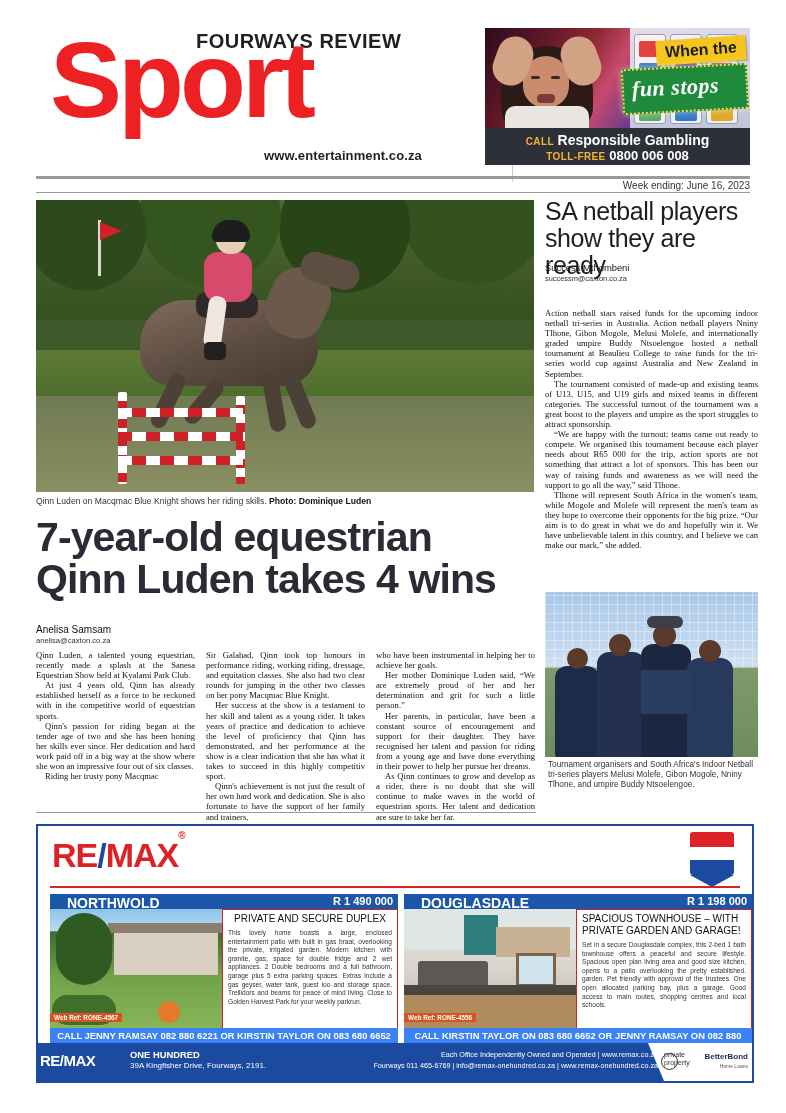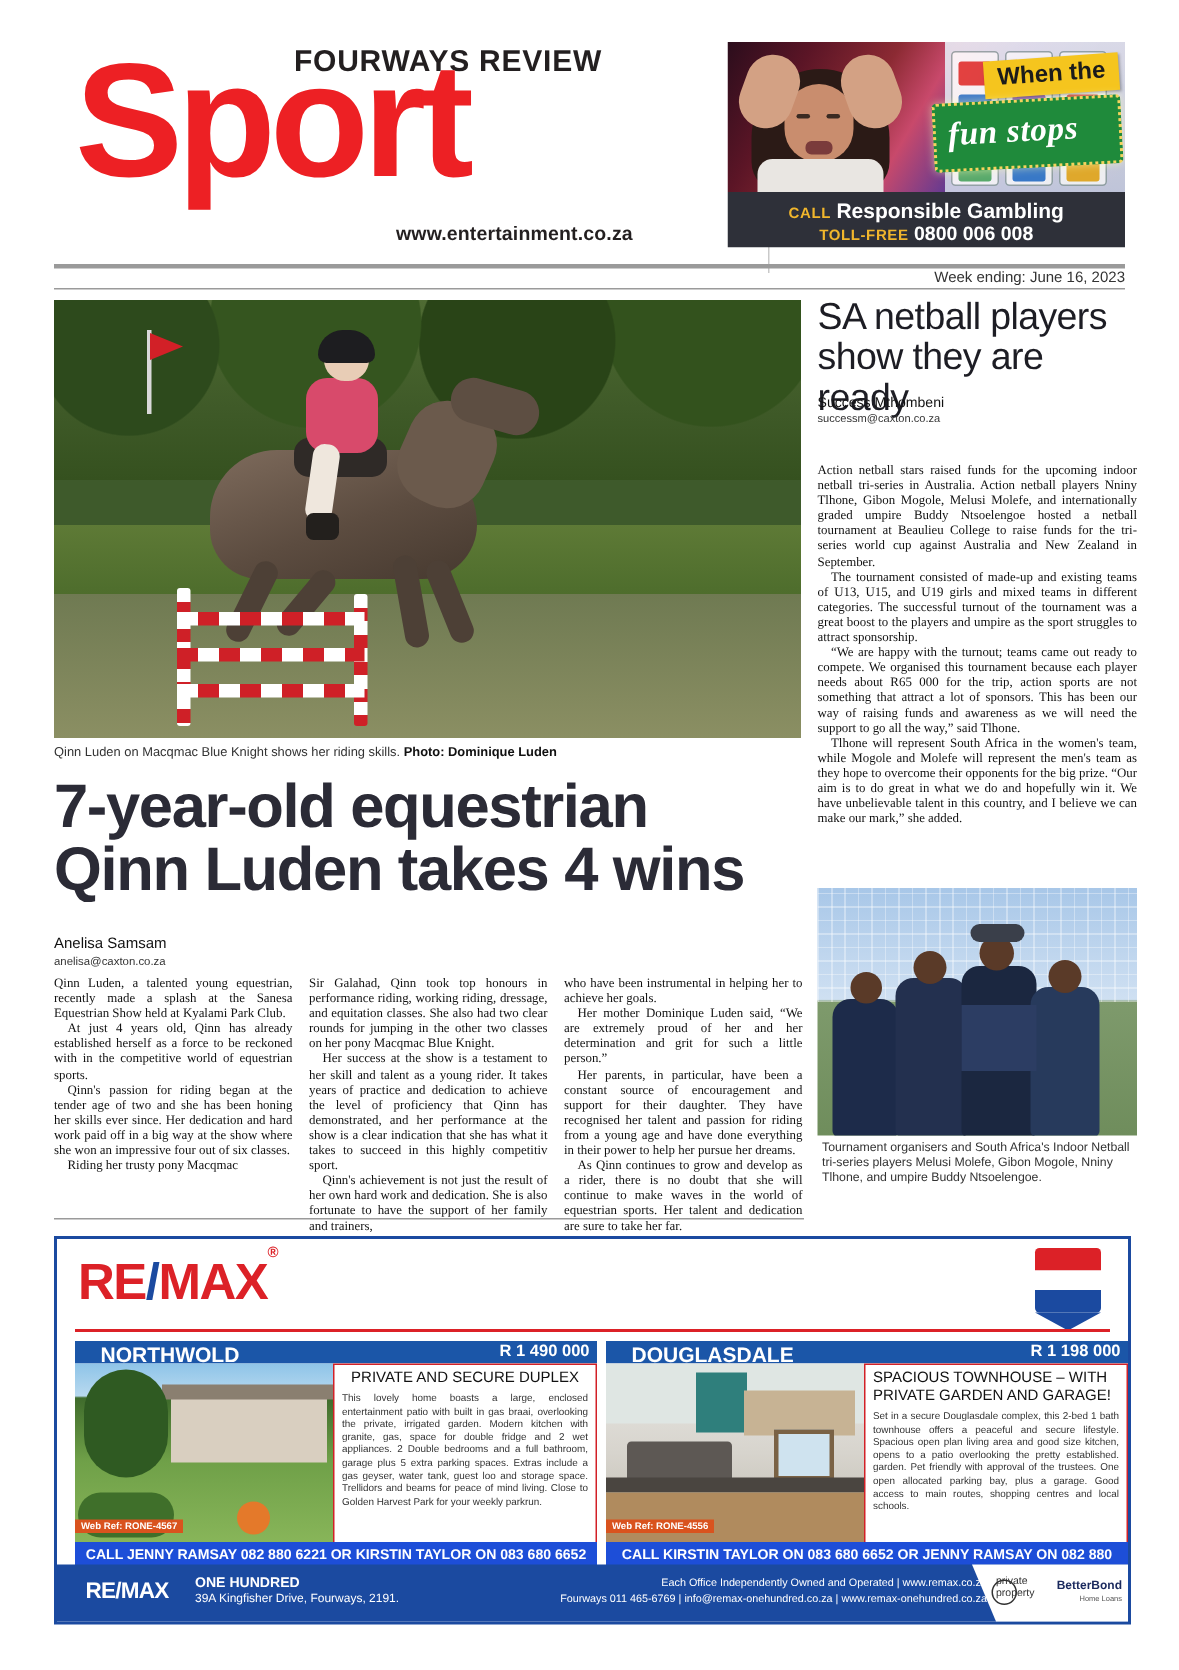--- a/index.html
+++ b/index.html
@@ -197,26 +197,26 @@
   .kitchen .teal{position:absolute;left:60px;top:6px;width:34px;height:40px;background:#2f7f7c;}
   .kitchen .pic{position:absolute;left:112px;top:44px;width:34px;height:28px;border:3px solid #7a6245;background:#cfe3ef;}
   .lst-text{position:absolute;left:172px;top:15px;width:176px;height:135px;border:1px solid #d22027;
     background:#fff;box-sizing:border-box;padding:3px 5px;}
   .lst-title{font-family:"Liberation Sans",sans-serif;font-size:10px;line-height:12px;color:#111;text-align:center;}
   .lst-title.lft{text-align:left;}
   .lst-desc{margin-top:4px;font-family:"Liberation Sans",sans-serif;font-size:6.6px;line-height:8.6px;
     color:#333;text-align:justify;}
   .webref{position:absolute;left:0;bottom:22px;background:#d9531e;color:#fff;
     font-family:"Liberation Sans",sans-serif;font-weight:bold;font-size:6.4px;padding:1px 4px;}
-  .lst-call{position:absolute;left:0;bottom:0;width:348px;height:16px;background:#1d4ed8;}
+  .lst-call{position:absolute;left:0;bottom:0;width:348px;height:16px;background:#3b82f6;}
   .lst-call span{display:block;text-align:center;font-family:"Liberation Sans",sans-serif;
     font-weight:bold;font-size:9.4px;color:#fff;line-height:16px;}
 
   .remax-footer{position:absolute;left:0;bottom:0;width:714px;height:38px;background:#1b4aa0;}
-  .rf-logo{position:absolute;left:19px;top:9px;font-family:"Liberation Sans",sans-serif;
+  .rf-logo{position:absolute;left:2px;top:9px;font-family:"Liberation Sans",sans-serif;
     font-weight:bold;font-size:15px;color:#fff;letter-spacing:-.5px;}
   .rf-office{position:absolute;left:92px;top:6px;font-family:"Liberation Sans",sans-serif;
     font-weight:bold;font-size:9.4px;color:#fff;}
   .rf-addr{position:absolute;left:92px;top:18px;font-family:"Liberation Sans",sans-serif;
     font-size:8px;color:#fff;}
   .rf-line1{position:absolute;left:300px;top:7px;width:320px;text-align:right;
     font-family:"Liberation Sans",sans-serif;font-size:7.2px;color:#fff;}
   .rf-line2{position:absolute;left:300px;top:18px;width:320px;text-align:right;
     font-family:"Liberation Sans",sans-serif;font-size:7.2px;color:#fff;}
   .rf-white{position:absolute;right:0;top:0;width:88px;height:38px;background:#fff;}

